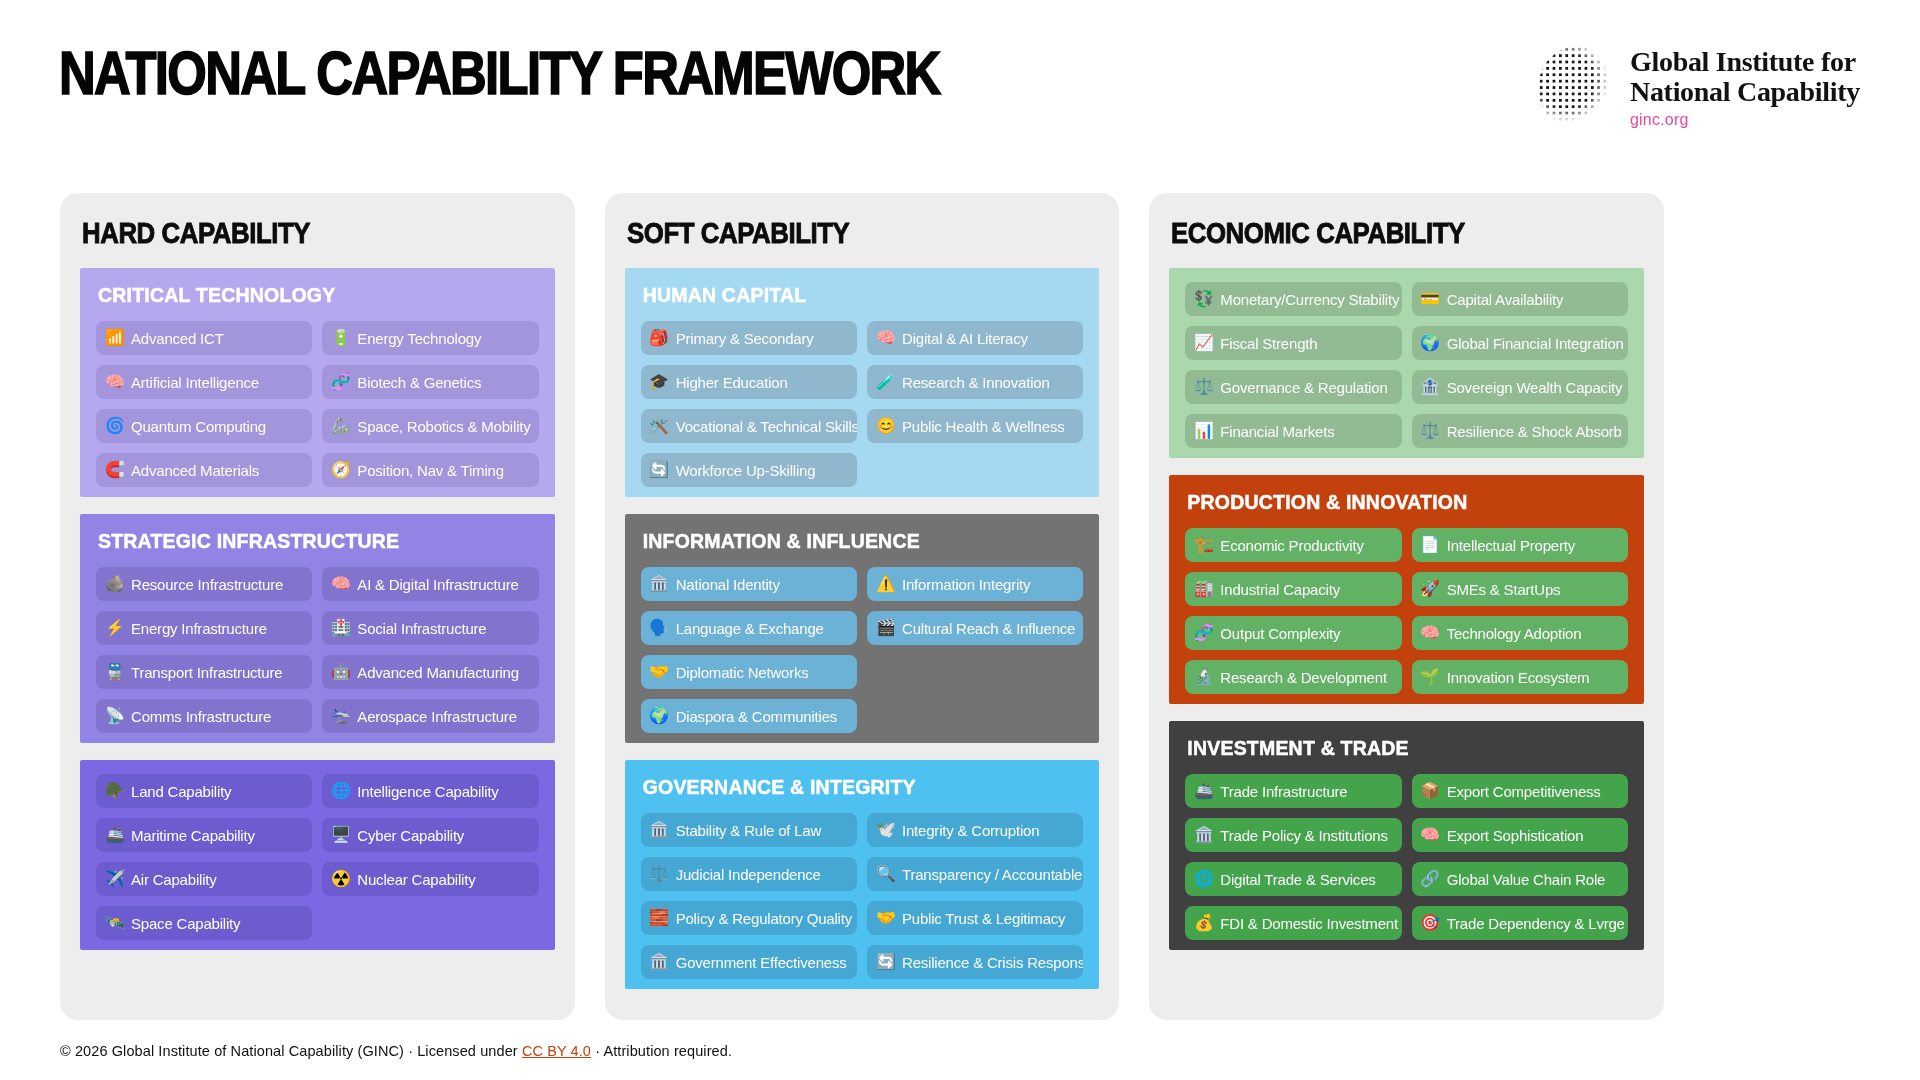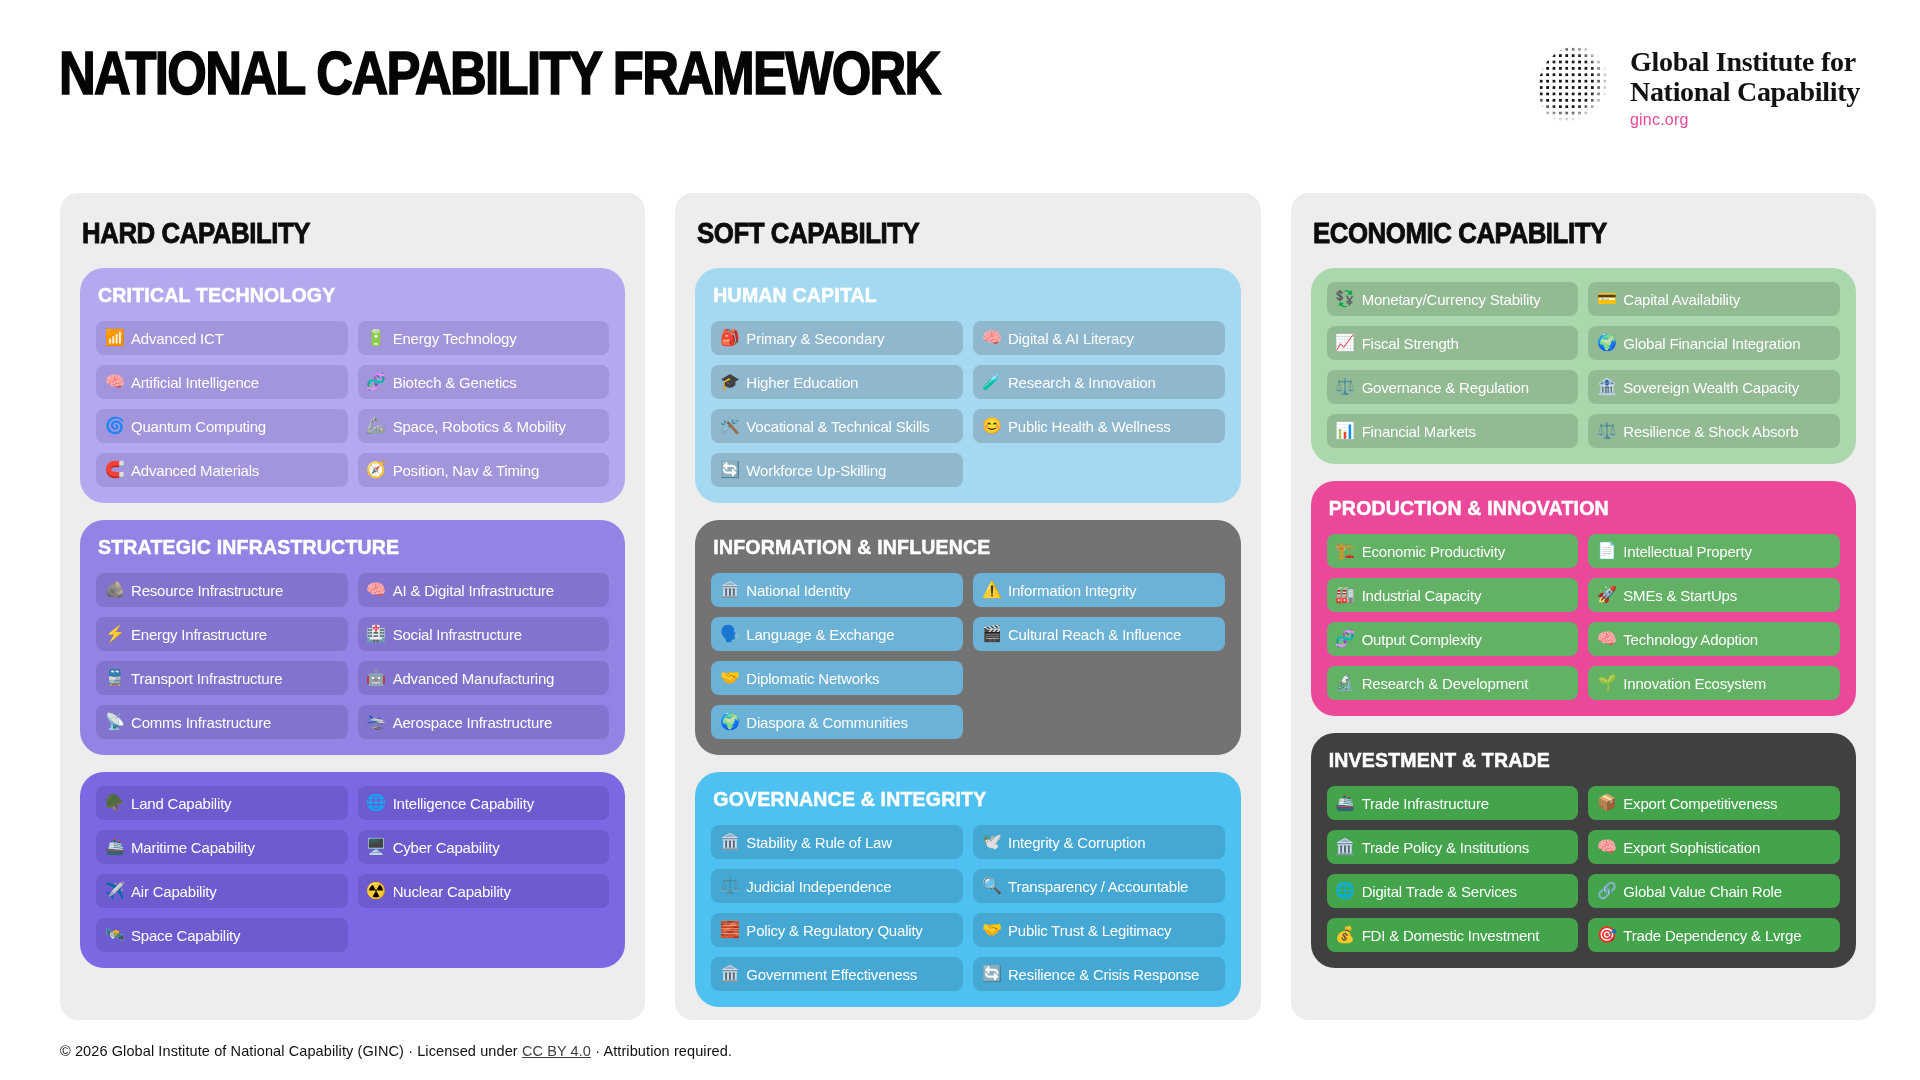--- a/index.html
+++ b/index.html
@@ -19,39 +19,39 @@
          background-image:radial-gradient(#141414 1.35px,transparent 1.55px);
          background-size:6.4px 6.4px;
          -webkit-mask-image:radial-gradient(ellipse 62% 55% at 36% 42%,#000 0 58%,transparent 88%);
          mask-image:radial-gradient(ellipse 62% 55% at 36% 42%,#000 0 58%,transparent 88%);}
   .logo-text{font-family:"Liberation Serif",serif;font-weight:700;font-size:28px;
              line-height:1.06;color:#121212;letter-spacing:-0.3px;}
   .logo-url{font-family:"Liberation Sans",sans-serif;font-weight:400;font-size:16px;
             color:#ec4899;letter-spacing:0.2px;margin-top:4px;}
 
   
-  .columns{position:absolute;left:60px;top:193px;width:1816px;display:flex;gap:30px;}
+  .columns{position:absolute;left:60px;top:193px;width:1604px;display:flex;gap:30px;}
   .column{flex:1 1 0;height:827px;background:#ededed;border-radius:18px;
           padding:16px 20px 20px;box-sizing:border-box;}
   .col-title{font-size:30px;font-weight:900;color:#0c0c0c;letter-spacing:-0.5px;
              -webkit-text-stroke:0.9px #0c0c0c;transform:scaleX(0.86);transform-origin:left top;
              white-space:nowrap;margin:6px 0 0 2px;line-height:1.2;}
-  .section{border-radius:24px;padding:14px 16px 16px;margin-top:17px;box-sizing:border-box;}
+  .section{border-radius:2px;padding:14px 16px 10px;margin-top:17px;box-sizing:border-box;}
   .sec-title{color:#ffffff;font-size:19.5px;font-weight:800;letter-spacing:0.2px;
              -webkit-text-stroke:0.5px #ffffff;margin:2px 0 14px 2px;white-space:nowrap;}
   .chips{display:grid;grid-template-columns:1fr 1fr;gap:10px;}
   .chip{height:34px;border-radius:8px;display:flex;align-items:center;gap:6px;
         padding:0 9px;color:#ffffff;font-size:15px;font-weight:500;letter-spacing:-0.2px;
         white-space:nowrap;overflow:hidden;box-sizing:border-box;}
   .chip-icon{font-size:16px;flex:0 0 auto;width:20px;text-align:center;line-height:1;}
   .chip.spacer{background:transparent !important;}
 
   
   .footer{position:absolute;left:60px;top:1043px;font-size:14.5px;color:#111;letter-spacing:0.1px;}
-  .footer a,.footer .cc-link{color:#404040;text-decoration:underline;cursor:pointer;}
+  .footer a,.footer .cc-link{color:#c2410c;text-decoration:underline;cursor:pointer;}
 </style>
 </head>
 <body>
 
 <div class="page">
 
   <div class="header">
     <h1 class="main-title">NATIONAL CAPABILITY FRAMEWORK</h1>
   </div>
 
@@ -311,21 +311,21 @@
             <div class="chip" style="background: rgb(146, 186, 147);">
               <span class="chip-icon">📊</span>
               <span class="chip-label">Financial Markets</span>
             </div>
             <div class="chip" style="background: rgb(146, 186, 147);">
               <span class="chip-icon">⚖️</span>
               <span class="chip-label">Resilience &amp; Shock Absorb</span>
             </div>
           </div>
         </div>
-        <div class="section" style="background: #ec4899;">
+        <div class="section" style="background: #c2410c;">
           <h3 class="sec-title">PRODUCTION &amp; INNOVATION</h3>
           <div class="chips">
             <div class="chip" style="background: rgb(99, 177, 101);">
               <span class="chip-icon">🏗️</span>
               <span class="chip-label">Economic Productivity</span>
             </div>
             <div class="chip" style="background: rgb(99, 177, 101);">
               <span class="chip-icon">📄</span>
               <span class="chip-label">Intellectual Property</span>
             </div>

